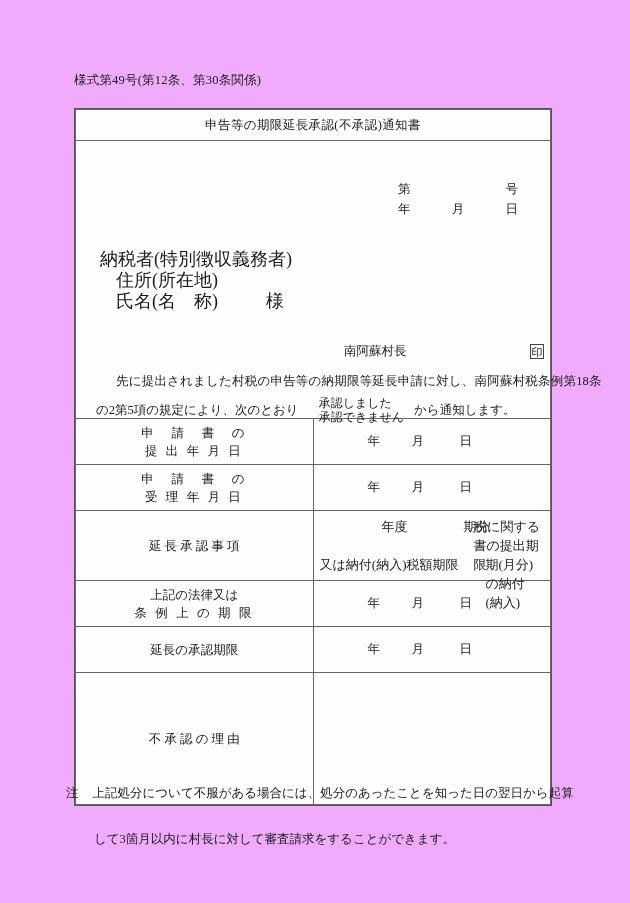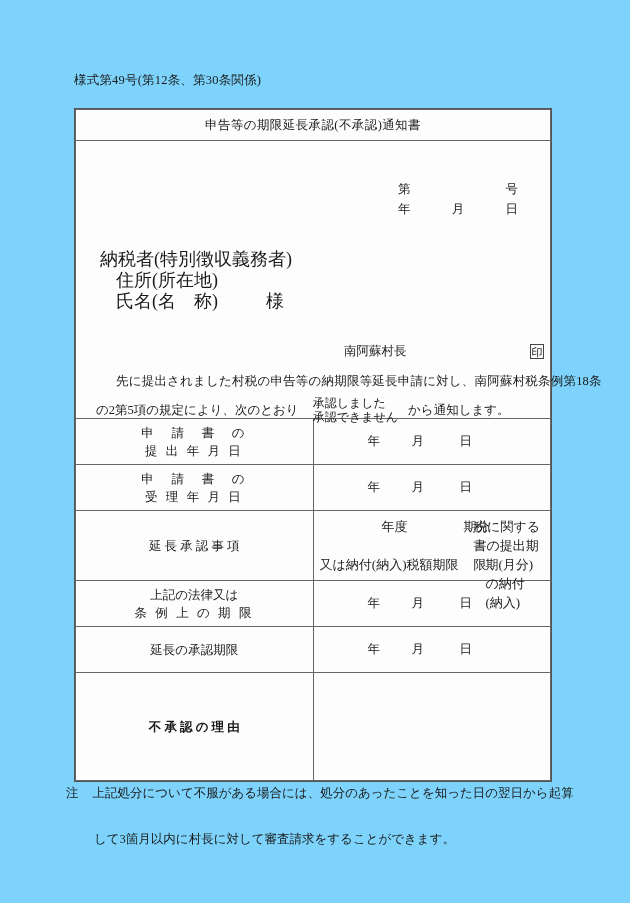--- a/index.html
+++ b/index.html
@@ -11,21 +11,21 @@
     width: 630px;
     height: 903px;
     position: relative;
     font-family: "Liberation Serif", "DejaVu Serif", serif;
     color: #1a1a1a;
     overflow: hidden;
   }
   .page {
     position: absolute;
     inset: 0;
-    background: #7dd3fc;
+    background: #f0abfc;
   }
 
   
   .form-no {
     position: absolute;
     left: 74px;
     top: 72px;
     font-size: 12.5px;
     letter-spacing: 0.2px;
     white-space: nowrap;
@@ -134,21 +134,21 @@
     white-space: nowrap;
   }
   .body-line2 {
     margin-top: 6px;
     display: flex;
     align-items: center;
     white-space: nowrap;
   }
   .choice {
     display: inline-block;
-    margin: 0 10px 0 14px;
+    margin: 0 10px 0 20px;
     line-height: 14px;
     font-size: 12px;
     text-align: left;
   }
   .choice span { display: block; }
 
   
   .label-cell {
     width: 98px;
     text-align: center;
@@ -164,21 +164,21 @@
     font-size: 12.5px;
   }
   .date-line {
     padding-left: 54px;
   }
   .date-line .y { display: inline-block; width: 44px; }
   .date-line .m { display: inline-block; width: 48px; }
 
   .r-date { height: 46px; }
   .r-matter { height: 70px; }
-  .r-reason { height: 108px; font-weight: bold; }
+  .r-reason { height: 132px; }
 
   .matter-block {
     font-size: 13px;
     line-height: 19px;
     padding: 4px 8px 4px 0;
     position: relative;
   }
   .matter-l1 {
     display: block;
     position: relative;

